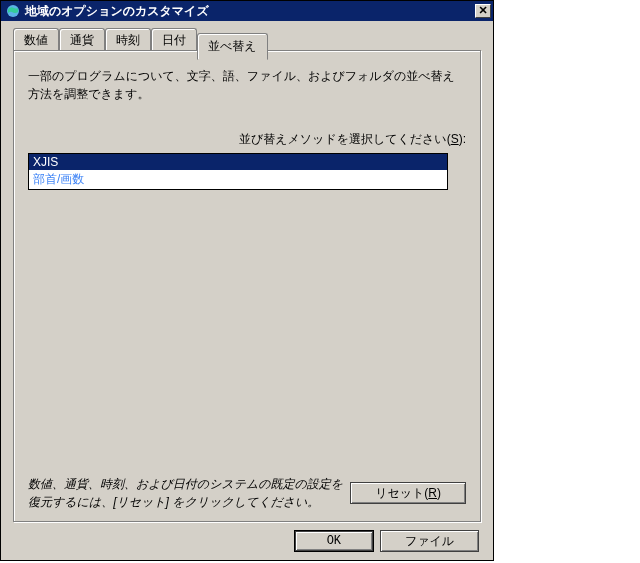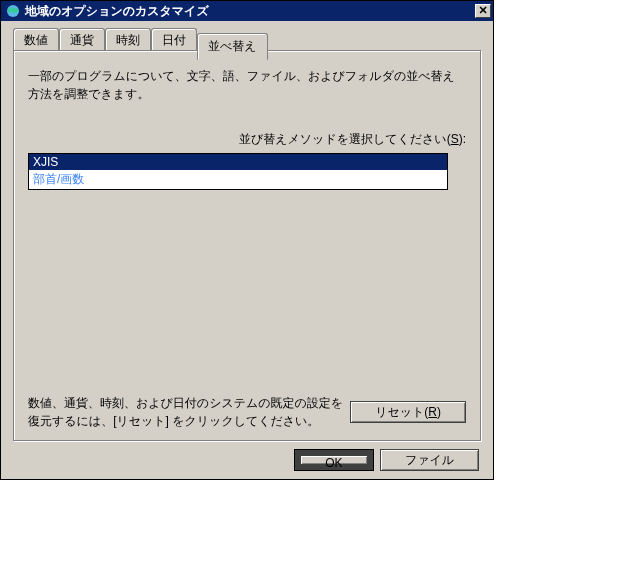--- a/index.html
+++ b/index.html
@@ -6,21 +6,21 @@
   html, body {
     margin: 0; padding: 0;
     width: 640px; height: 563px;
     background: #ffffff;
     font-family: "MS UI Gothic", "Meiryo", sans-serif;
     font-size: 12px;
     color: #000;
   }
   .window {
     position: absolute; left: 0; top: 0;
-    width: 494px; height: 480px;
+    width: 494px; height: 561px;
     background: #d4d0c8;
     border: 1px solid #000;
   }
   .titlebar {
     height: 20px;
     background: linear-gradient(to right, #0a246a, #0a246a 50%, #3a6ea5);
     background: #0a246a;
     color: #fff;
     display: flex; align-items: center;
     padding: 0 2px 0 4px;
@@ -116,34 +116,34 @@
     padding: 1px 4px; font-size: 12px; color: #3b82f6;
   }
   .dropdown .option.selected {
     background: #0a246a; color: #fff;
   }
 
   .reset-area {
     position: absolute; left: 14px; right: 14px; bottom: 10px;
     display: flex; align-items: center;
   }
-  .reset-text { flex: 1; line-height: 1.5; padding-right: 3px; }
+  .reset-text { flex: 1; line-height: 1.5; padding-right: 3px; font-style: italic; }
   .btn {
     min-width: 80px; height: 22px;
     background: #d4d0c8;
     border: 1px solid #404040;
     box-shadow: inset 1px 1px 0 #fff, inset -1px -1px 0 #808080;
     font-size: 12px; font-family: inherit;
     padding: 0 24px;
     cursor: default;
   }
   .btn.default {
-    border: 7px solid #404040;
+    border: 2px solid #404040;
     box-shadow: inset 1px 1px 0 #fff, inset -1px -1px 0 #808080, 0 0 0 1px #000 inset;
-    outline: 1px solid #000; outline-offset: -1px;
+    outline: 1px solid #000; outline-offset: -1px; font-family: Liberation Mono, monospace;
   }
 
   .button-bar {
     position: absolute; right: 12px; bottom: 6px;
     display: flex; gap: 6px;
   }
 </style>
 </head>
 <body>
 

